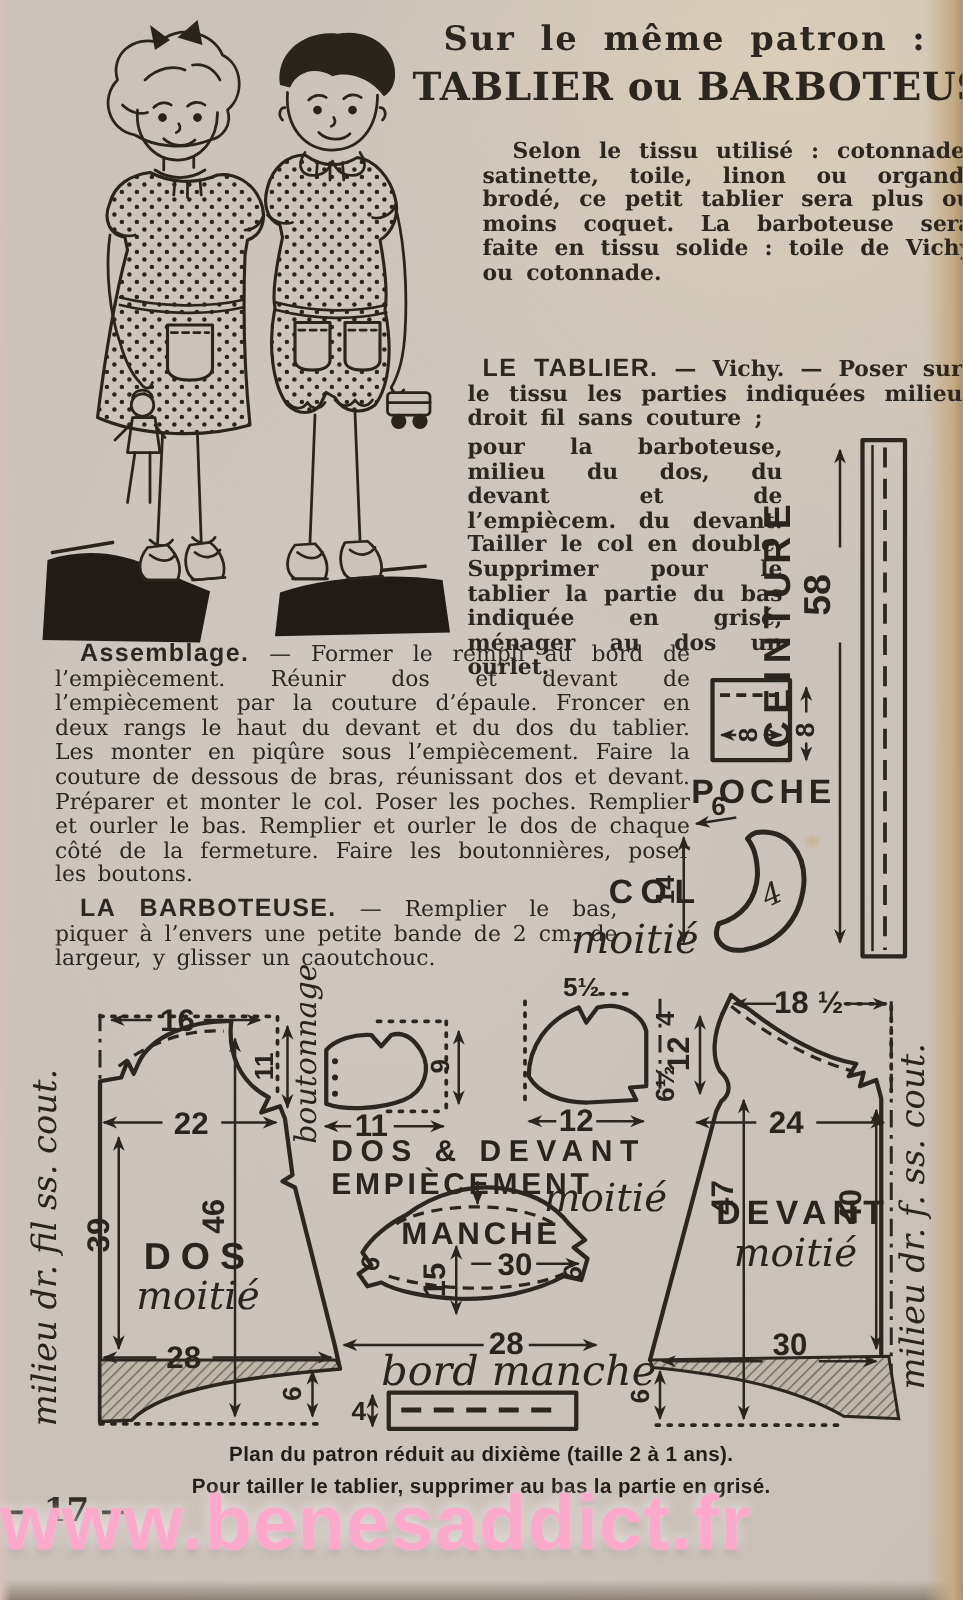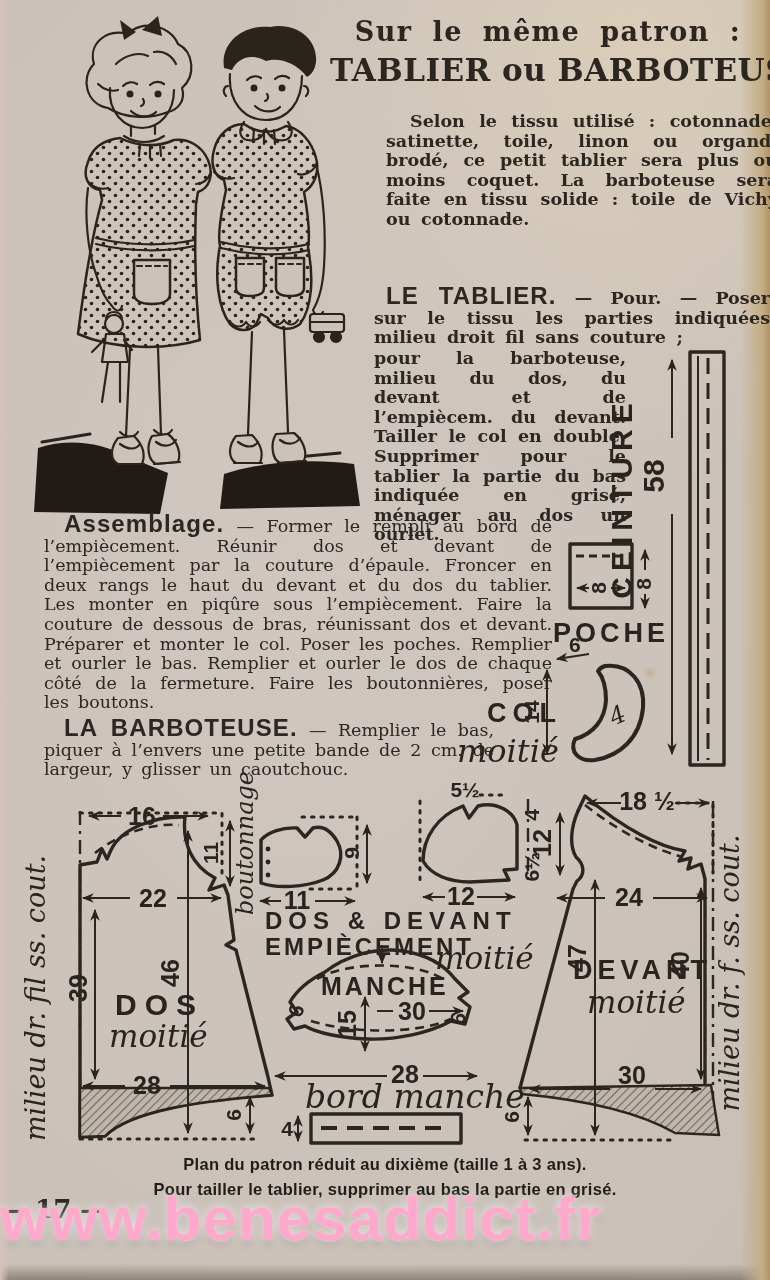--- a/index.html
+++ b/index.html
@@ -12,21 +12,21 @@
       radial-gradient(120% 80% at 82% 4%,#dacdb9 0%,rgba(218,205,185,0) 42%),
       radial-gradient(140% 120% at 40% 45%,#cfc7c0 0%,#c9c0b8 55%,#beb3a7 100%);
     font-family:"DejaVu Serif",serif;color:#2b2620;
   }
   .abs{position:absolute;}
   
   .para{font-family:"DejaVu Serif",serif;font-size:17.5px;line-height:19.6px;
         text-align:justify;color:#2c2721;word-spacing:3.5px;}
   .bold-para{font-weight:700;word-spacing:4.5px;}
   .indent{text-indent:24px;}
-  .h-sans{font-family:"Liberation Sans",sans-serif;font-weight:700;font-size:24px;letter-spacing:1.1px;}
+  .h-sans{font-family:"Liberation Sans",sans-serif;font-weight:700;font-size:20px;letter-spacing:1.1px;}
   .h-serif{font-weight:700;}
   .title-block{text-align:center;}
   .kicker{font-weight:700;font-size:27px;letter-spacing:1.5px;word-spacing:9px;}
   .main-title{font-weight:700;font-size:31px;letter-spacing:.5px;margin-top:5px;white-space:nowrap;}
   .caption{width:770px;text-align:center;font-family:"Liberation Sans",sans-serif;
            font-weight:700;font-size:16.5px;line-height:25px;letter-spacing:.3px;color:#211d18;}
   .pagenum{width:770px;text-align:left;font-weight:700;font-size:26px;color:#2b2620;}
   .watermark{width:770px;text-align:left;font-family:Liberation Sans, sans-serif;font-weight:700;
              font-size:62px;letter-spacing:1px;color:#fca9cc;z-index:9;
              text-shadow:0 0 1px #ffc9e0,0 0 10px rgba(255,255,255,.75),0 4px 6px rgba(110,95,85,.35);}
@@ -134,21 +134,21 @@
     </g>
   </svg>
 
   <div class="abs title-block" style="left:330px;top:16px;width:436px">
     <div class="kicker">Sur le même patron :</div>
     <div class="main-title">TABLIER ou BARBOTEUSE</div>
   </div>
 
   <p class="abs para bold-para indent" style="left:374px;top:100px;width:392px;margin:12px">Selon le tissu utilisé : cotonnade, satinette, toile, linon ou organdi brodé, ce petit tablier sera plus ou moins coquet. La barboteuse sera faite en tissu solide : toile de Vichy ou cotonnade.</p>
 
-  <p class="abs para bold-para" style="left:374px;top:286px;width:396px;margin:0;text-indent:12px"><span class="h-sans">LE TABLIER.</span><span class="h-serif"> — Pour.</span><span> — Poser sur le tissu les parties indiquées milieu droit fil sans couture ;</span></p>
+  <p class="abs para bold-para" style="left:374px;top:286px;width:396px;margin:0;text-indent:12px"><span class="h-sans">LE TABLIER.</span><span class="h-serif"> — Vichy.</span><span> — Poser sur le tissu les parties indiquées milieu droit fil sans couture ;</span></p>
   <p class="abs para bold-para" style="left:374px;top:349px;width:252px;margin:0">pour la barboteuse, milieu du dos, du devant et de l’empiècem. du devant. Tailler le col en double. Supprimer pour le tablier la partie du bas indiquée en grisé, ménager au dos un ourlet.</p>
 
   <svg class="abs" style="left:598px;top:338px" width="172" height="440" viewBox="0 0 172 440">
     <text class="dlabel" style="font-size:30px;letter-spacing:6px" transform="rotate(-90 34 160)" x="34" y="160" text-anchor="middle">CEINTURE</text>
     <line class="m" x1="74" y1="100" x2="74" y2="22" marker-end="url(#ar)"></line>
     <text class="num" style="font-size:30px" transform="rotate(-90 66 138)" x="66" y="138" text-anchor="middle">58</text>
     <line class="m" x1="74" y1="176" x2="74" y2="416" marker-end="url(#ar)"></line>
     <rect class="piece" x="92" y="14" width="34" height="413"></rect>
     <line class="thin" x1="100" y1="18" x2="100" y2="423"></line>
     <line x1="110" y1="20" x2="110" y2="422" stroke="#2b2620" stroke-width="3" stroke-dasharray="16 9"></line>
@@ -291,21 +291,21 @@
       <line class="m" x1="630" y1="306" x2="676" y2="306" marker-end="url(#ar)"></line>
       <line class="m" x1="503" y1="314" x2="503" y2="352" marker-start="url(#ar)" marker-end="url(#ar)"></line>
       <text class="num-sm" transform="rotate(-90 494 334)" x="494" y="334" text-anchor="middle">6</text>
       <text class="dlabel" style="font-size:27px;letter-spacing:5px" x="548" y="196">DEVANT</text>
       <text class="script" style="font-size:31px" x="562" y="230">moitié</text>
       <text class="script" style="font-size:27px" transform="rotate(-90 714 190)" x="714" y="190" text-anchor="middle">milieu dr. f. ss. cout.</text>
     </g>
   </svg>
 
   <div class="abs caption" style="left:0;top:1152px">
-    <div>Plan du patron réduit au dixième (taille 1 à 3 ans).</div>
+    <div>Plan du patron réduit au dixième (taille 2 à 1 ans).</div>
     <div>Pour tailler le tablier, supprimer au bas la partie en grisé.</div>
   </div>
 
   <div class="abs pagenum" style="left:0;top:1194px">— 17 —</div>
 
   <div class="abs watermark" style="left:0;top:1183px">www.benesaddict.fr</div>
 
   <div class="abs stain"></div>
 </div>
 

